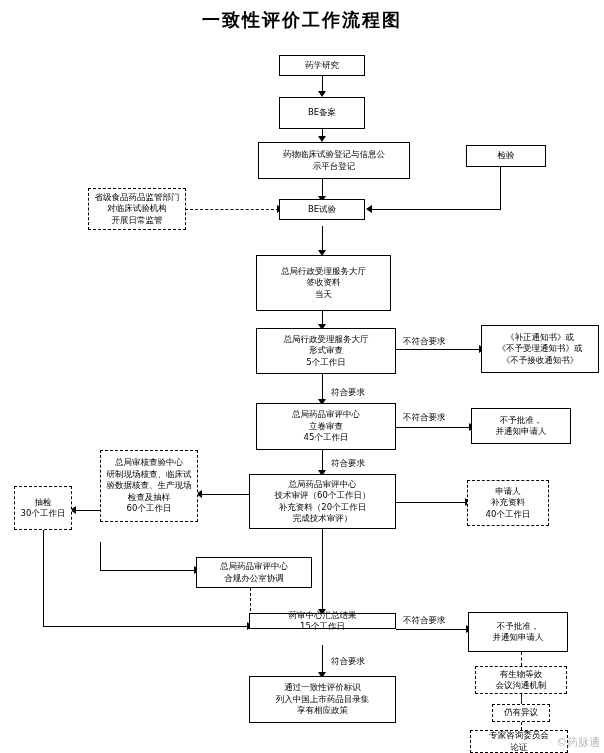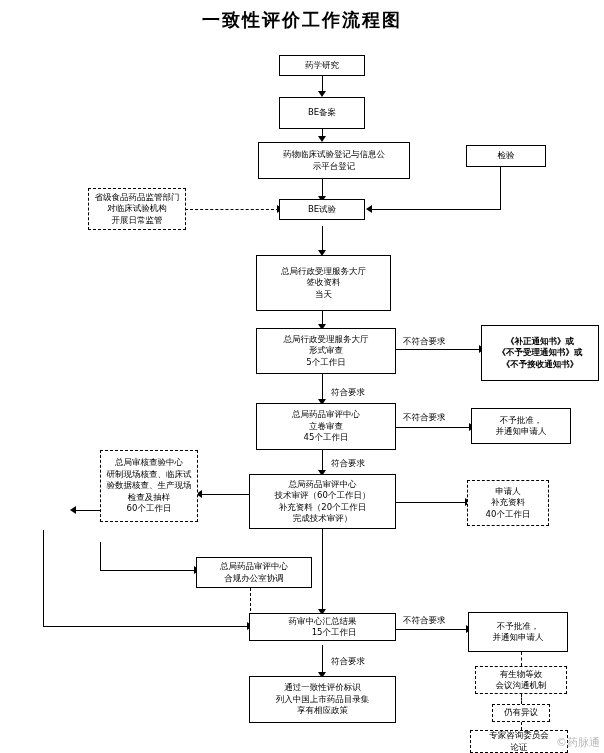--- a/index.html
+++ b/index.html
@@ -196,51 +196,53 @@
   <div class="node" style="left:279px; top:199px; width:86px; height:21px;">BE试验</div>
 
   <div class="node" style="left:256px; top:255px; width:135px; height:56px;">总局行政受理服务大厅
 签收资料
 当天</div>
 
   <div class="node" style="left:256px; top:328px; width:140px; height:46px;">总局行政受理服务大厅
 形式审查
 5个工作日</div>
 
-  <div class="node" style="left:481px; top:325px; width:118px; height:56px;font-weight:bold;">《补正通知书》或
+  <div class="node" style="left:481px; top:325px; width:118px; height:48px;">《补正通知书》或
 《不予受理通知书》或
 《不予接收通知书》</div>
 
   <div class="node" style="left:256px; top:403px; width:140px; height:47px;">总局药品审评中心
 立卷审查
 45个工作日</div>
 
   <div class="node" style="left:471px; top:408px; width:100px; height:36px;">不予批准，
 并通知申请人</div>
 
   <div class="node" style="left:249px; top:474px; width:147px; height:55px;">总局药品审评中心
 技术审评（60个工作日）
 补充资料（20个工作日
 完成技术审评）</div>
 
+  <div class="node dashed" style="left:14px; top:486px; width:58px; height:44px;">抽检
+30个工作日</div>
 
   <div class="node dashed" style="left:100px; top:450px; width:98px; height:72px;">总局审核查验中心
 研制现场核查、临床试
 验数据核查、生产现场
 检查及抽样
 60个工作日</div>
 
   <div class="node dashed" style="left:467px; top:480px; width:82px; height:46px;">申请人
 补充资料
 40个工作日</div>
 
   <div class="node" style="left:196px; top:557px; width:116px; height:31px;">总局药品审评中心
 合规办公室协调</div>
 
-  <div class="node" style="left:249px; top:613px; width:147px; height:28px;text-align:right;">药审中心汇总结果
+  <div class="node" style="left:249px; top:613px; width:147px; height:16px;">药审中心汇总结果
 15个工作日</div>
 
   <div class="node" style="left:468px; top:612px; width:100px; height:40px;">不予批准，
 并通知申请人</div>
 
   <div class="node dashed" style="left:475px; top:666px; width:92px; height:28px;">有生物等效
 会议沟通机制</div>
 
   <div class="node" style="left:249px; top:676px; width:147px; height:47px;">通过一致性评价标识
 列入中国上市药品目录集

